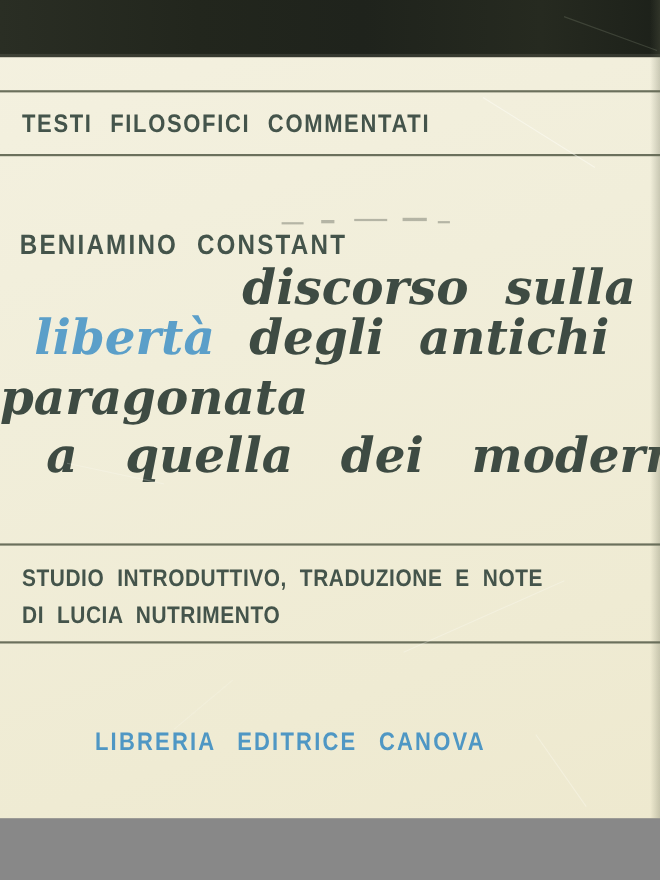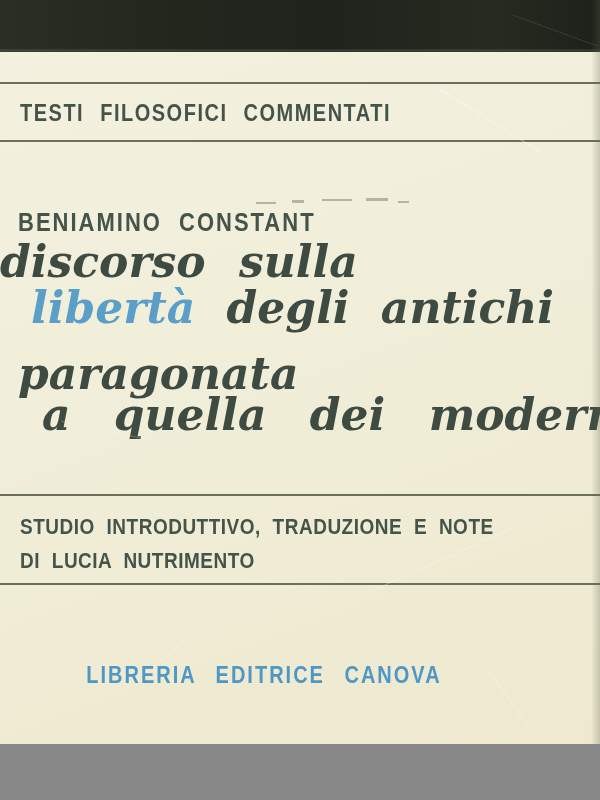--- a/index.html
+++ b/index.html
@@ -49,23 +49,23 @@
   }
   
   .title-line{
     position:absolute;left:0;width:600px;box-sizing:border-box;
     font-family:"DejaVu Serif",serif;
     font-style:italic;font-weight:bold;
     font-size:44px;line-height:44px;
     color:var(--title-dark,#3e4b43);
     white-space:nowrap;
   }
-  .tl-1{top:240px;text-align:left;padding-right:22px;word-spacing:18px;}
+  .tl-1{top:240px;text-align:right;padding-right:22px;word-spacing:18px;}
   .tl-2{top:286px;text-align:center;padding-right:15px;word-spacing:16px;}
-  .tl-3{top:340px;text-align:left;padding-left:18px;margin-top:12px;}
+  .tl-3{top:340px;text-align:left;}
   .tl-4{top:393px;text-align:left;padding-left:42px;word-spacing:28px;}
   .accent{color:var(--accent-blue,#5b9fc9);}
   
   .edge-shade{
     position:absolute;right:0;top:0;width:9px;height:800px;
     background:linear-gradient(to left,rgba(96,100,78,0.28),rgba(96,100,78,0.0));
   }
   .smudge{position:absolute;background:rgba(82,87,76,0.38);filter:blur(0.6px);}
   .s1{left:256px;top:202px;width:20px;height:2px;}
   .s2{left:292px;top:200px;width:12px;height:3px;}

